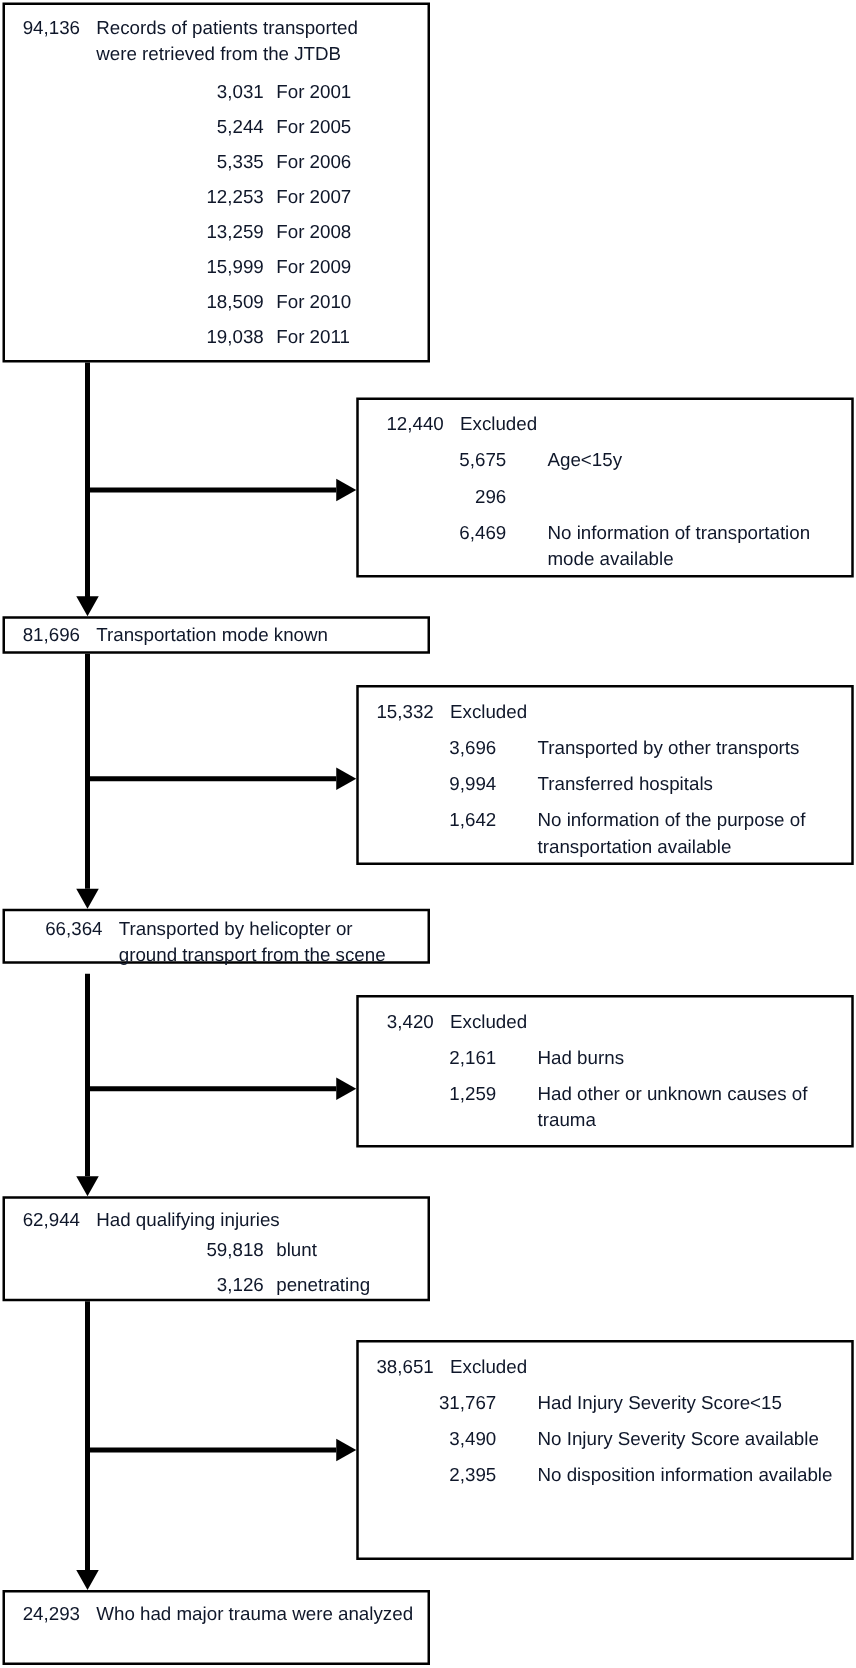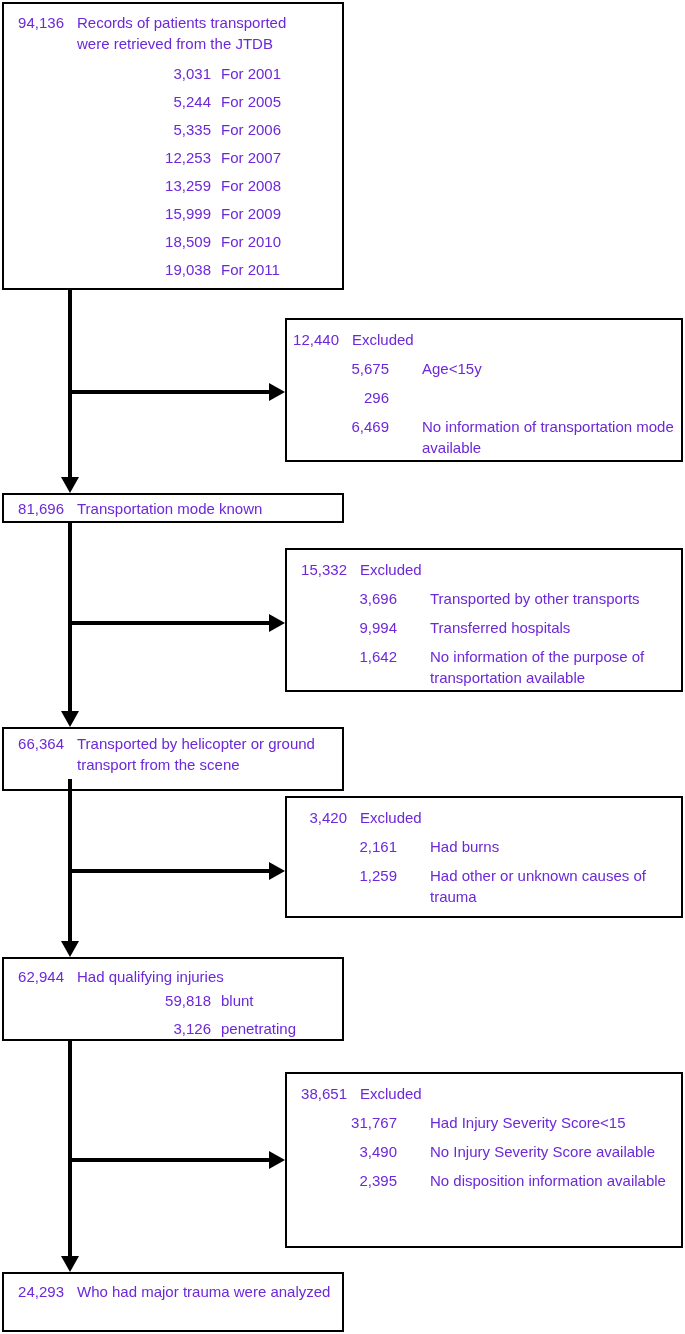--- a/index.html
+++ b/index.html
@@ -3,39 +3,39 @@
 <meta charset="utf-8">
 <title>Flow diagram</title>
 <style>
   html,body{margin:0;padding:0;background:#ffffff;}
   .canvas{
     position:relative;
     width:685px;height:1334px;
     background:#ffffff;
     font-family:"Liberation Sans","DejaVu Sans",sans-serif;
     font-size:15px;
-    color:#6d28d9;
+    color:#0f172a;
     overflow:hidden;
   }
   .box{
     position:absolute;
     box-sizing:border-box;
     border:2px solid #000;
     background:#fff;
   }
   .main{left:2px;width:342px;}
   .excl{left:285px;width:398px;}
 
   #box1{top:2px;height:288px;padding:8px 10px;}
   #box2{top:493px;height:30px;padding:0 10px;display:flex;align-items:center;}
-  #box3{top:727px;height:64px;padding:4px 10px;}
+  #box3{top:727px;height:44px;padding:4px 28px;}
   #box4{top:957px;height:84px;padding:7px 10px;}
   #box5{top:1272px;height:60px;padding:7px 10px;}
 
-  #excl1{top:318px;height:144px;padding:9px 2px;}
+  #excl1{top:318px;height:144px;padding:9px 18px;}
   #excl2{top:548px;height:144px;padding:9px 10px;}
   #excl3{top:796px;height:122px;padding:9px 10px;}
   #excl4{top:1072px;height:176px;padding:9px 10px;}
 
   .head{display:flex;line-height:21px;}
   #box2 .head{width:100%;}
   .count{width:50px;text-align:right;flex-shrink:0;}
   .lbl{margin-left:13px;flex:1;}
   #box1 .lbl{max-width:237px;}
 

